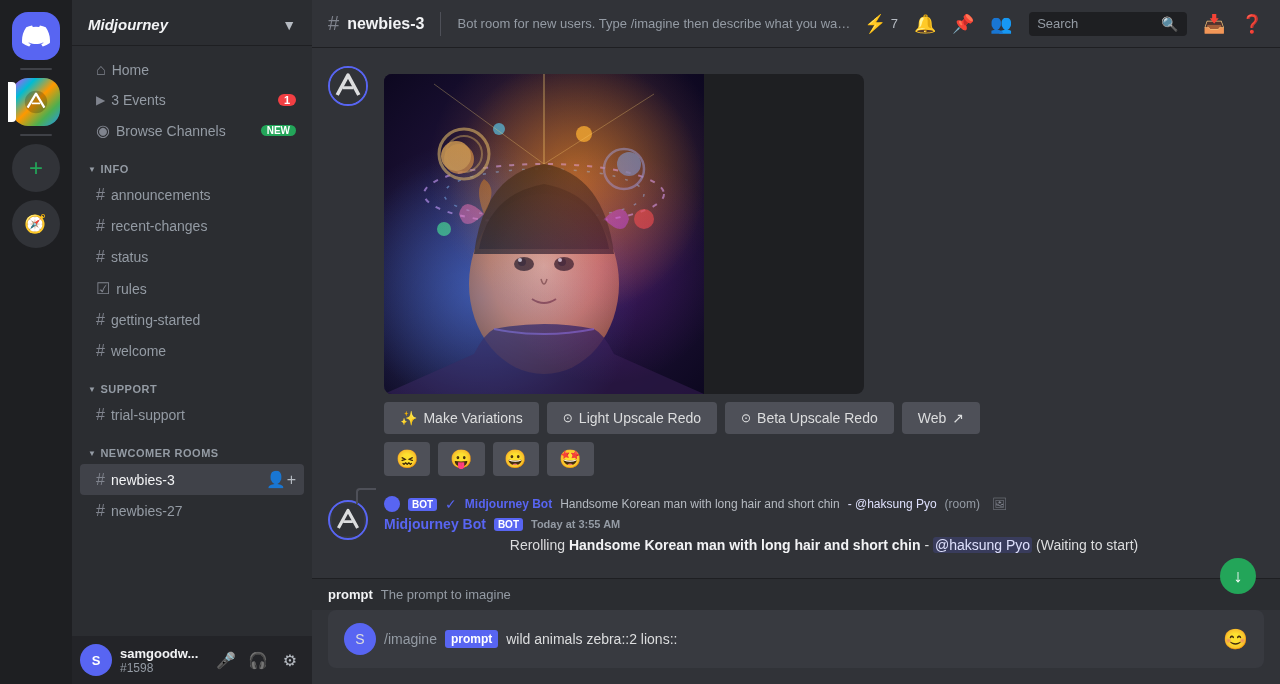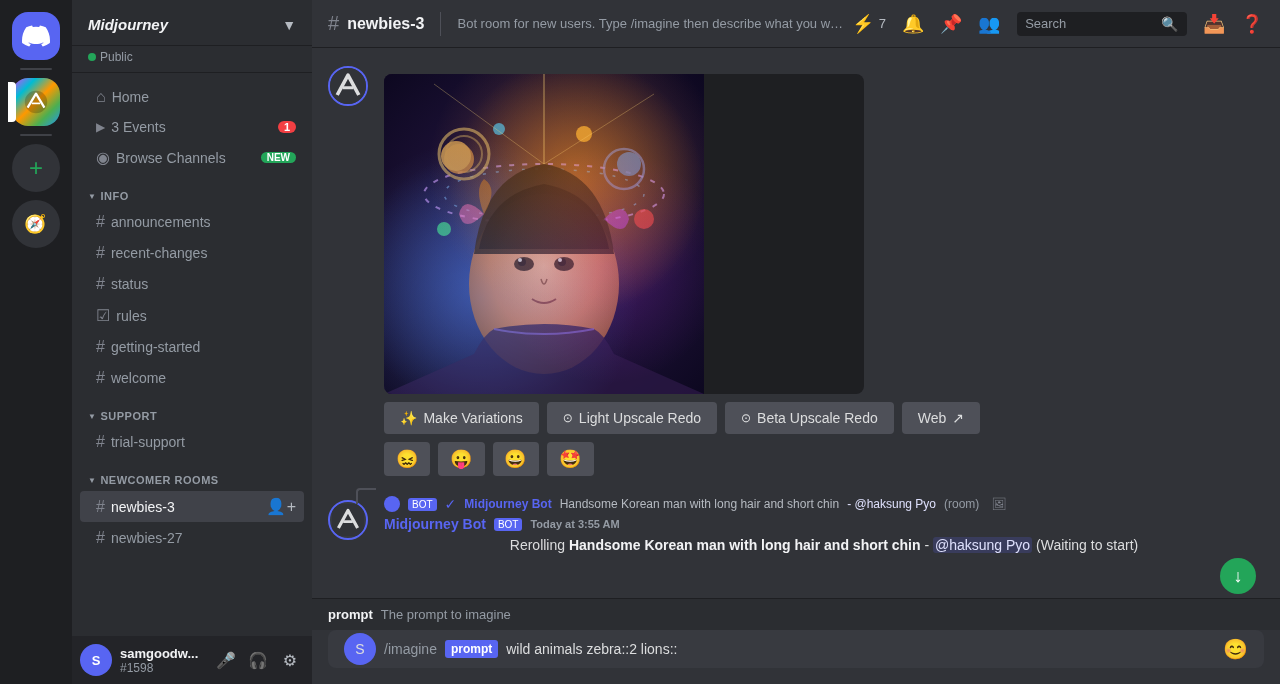--- a/index.html
+++ b/index.html
@@ -230,21 +230,21 @@
       align-items: center;
       gap: 4px;
     }
     .header-search {
       background: #1e1f22;
       border-radius: 4px;
       display: flex;
       align-items: center;
       padding: 4px 8px;
       gap: 8px;
-      width: 170px;
+      width: 158px;
     }
     .header-search input {
       background: none;
       border: none;
       outline: none;
       color: #dcddde;
       font-size: 13px;
       width: 100%;
     }
     .header-search input::placeholder { color: #949ba4; }
@@ -276,21 +276,21 @@
       overflow: hidden;
     }
     .message-content { flex: 1; }
     .message-header { display: flex; align-items: center; gap: 8px; margin-bottom: 4px; }
     .message-author { font-weight: 600; color: #f2f3f5; font-size: 14px; cursor: pointer; }
     .message-author.bot-color { color: #5865f2; }
     .bot-badge {
       background: #5865f2;
       color: white;
       font-size: 10px;
-      font-weight: 400;
+      font-weight: 700;
       padding: 1px 4px;
       border-radius: 3px;
       text-transform: uppercase;
     }
     .message-timestamp { font-size: 11px; color: #949ba4; font-weight: bold; }
     .message-text { color: #dcddde; font-size: 14px; line-height: 1.4; text-align: center; }
     .message-text strong { font-weight: 600; color: #f2f3f5; }
     .message-text .mention { color: #dee0fc; background: rgba(88,101,242,0.2); border-radius: 3px; padding: 0 2px; cursor: pointer; }
 
     
@@ -425,21 +425,21 @@
       padding: 2px 6px;
       border-radius: 3px;
     }
     .input-field {
       flex: 1;
       background: none;
       border: none;
       outline: none;
       color: #dcddde;
       font-size: 14px;
-      padding: 11px 0;
+      padding: 21px 0;
     }
     .input-field::placeholder { color: #949ba4; }
     .emoji-btn {
       color: #b5bac1;
       font-size: 20px;
       cursor: pointer;
       flex-shrink: 0;
     }
 
     
@@ -494,24 +494,20 @@
   <div class="server-icon add-server" style="background:#313338; color:#23a559; font-size:24px; font-weight:300;">+</div>
   <div class="server-icon discover" style="background:#313338; color:#23a559; font-size:18px;">🧭</div>
 </div>
 
 <div class="channel-sidebar">
   <div class="server-header">
     <div class="server-header-left">
       <span class="server-name">Midjourney</span>
     </div>
     <span style="color:#b5bac1; font-size:14px;">▼</span>
-  </div>
-  <div class="server-status" style="padding: 4px 16px 8px; border-bottom: 1px solid #1e1f22;">
-    <div class="status-dot"></div>
-    <span>Public</span>
   </div>
 
   <div class="channel-list">
 
     <div class="channel-item">
       <span class="channel-icon">⌂</span>
       <span>Home</span>
     </div>
     <div class="channel-item">
       <span class="channel-icon" style="font-size:12px;">▶</span>

